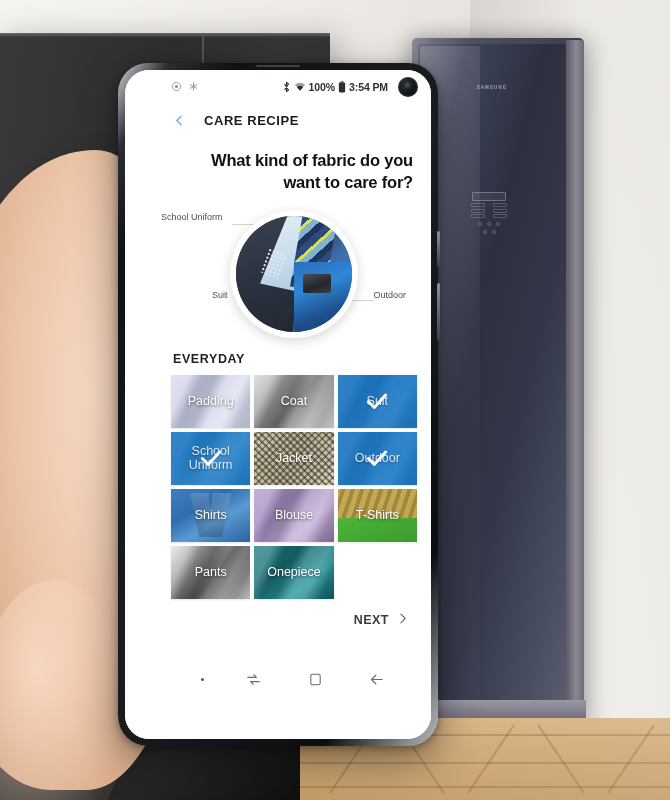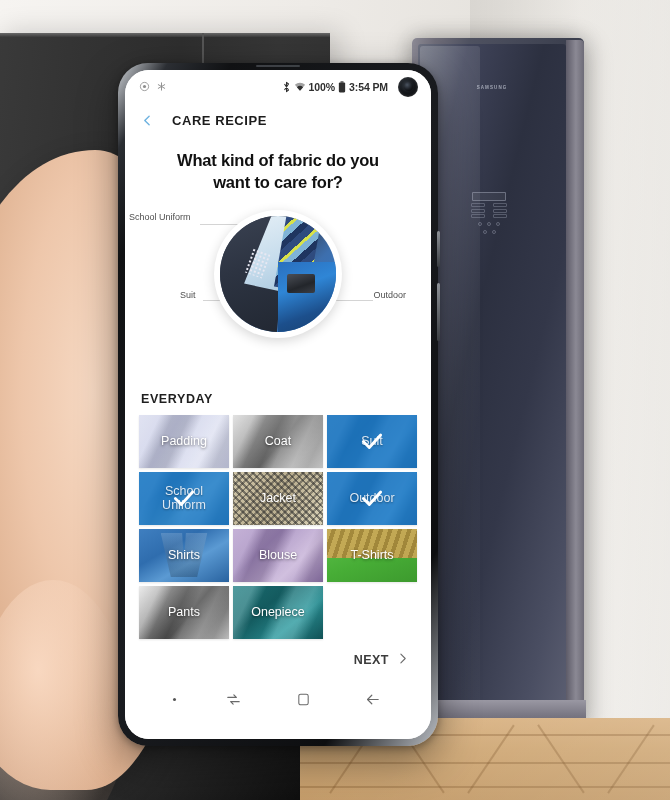--- a/index.html
+++ b/index.html
@@ -136,20 +136,21 @@
     box-shadow: 0 14px 40px rgba(0,0,0,.42), 0 2px 8px rgba(0,0,0,.35);
     padding:7px;
   }
   .phone-screen{
     position:relative; width:100%; height:100%; border-radius:24px;
     background:#ffffff; overflow:hidden;
   }
   .screen-inner{
     position:absolute; inset:0; display:flex; flex-direction:column;
     background:#ffffff;
+    padding-left:32px;
   }
 
   
   .statusbar{
     height:33px; flex:0 0 33px; display:flex; align-items:center;
     padding:0 13px 0 14px; font-size:10.5px; color:#3d3d3d; font-weight:bold;
   }
   .sb-left{ display:flex; align-items:center; gap:6px; opacity:.62; }
   .sb-spacer{ flex:1; }
   .sb-right{ display:flex; align-items:center; gap:3px; }
@@ -165,21 +166,21 @@
     width:9px; height:9px; border-radius:50%;
     background: radial-gradient(circle at 35% 32%, #4a5360 0%, #1a1d22 55%, #000 100%);
   }
 
   
   .appbar{ flex:0 0 34px; display:flex; align-items:center; gap:18px; padding:0 16px; }
   .back-chevron{ width:13px; height:13px; display:block; }
   .appbar-title{ font-size:13px; font-weight:bold; color:#1c1c1c; letter-spacing:.55px; }
 
   
-  .headline-wrap{ flex:0 0 auto; text-align:center; padding:13px 18px 0; }
+  .headline-wrap{ flex:0 0 auto; text-align:right; padding:13px 18px 0; }
   .headline{ font-size:16.5px; font-weight:bold; color:#111; line-height:1.32; letter-spacing:-.2px; }
   .subhead{ font-size:11px; color:#8a8a8a; margin-top:7px; }
 
   
   .dial-area{ flex:0 0 auto; position:relative; height:142px; margin-top:10px; }
   .dial-circle{
     position:absolute; left:50%; top:6px; transform:translateX(-50%);
     width:128px; height:128px; border-radius:50%;
     background:#fff; padding:6px;
     box-shadow: 0 3px 12px rgba(0,0,0,.16);
@@ -224,21 +225,21 @@
   .lbl-suit{ left:55px; top:86px; }
   .lbl-outdoor{ right:25px; top:86px; }
   .dial-line{ position:absolute; height:1px; background:rgba(120,120,120,.32); }
   .ln-school{ left:75px; top:20px; width:72px; }
   .ln-suit{ left:78px; top:96px; width:52px; }
   .ln-outdoor{ right:58px; top:96px; width:50px; }
 
   
   .section-title{
     flex:0 0 auto; font-size:12.5px; font-weight:bold; color:#1f1f1f;
-    letter-spacing:.6px; padding:6px 16px 9px;margin-top:40px;
+    letter-spacing:.6px; padding:6px 16px 9px;
   }
 
   
   .grid{
     flex:0 0 auto; display:grid; grid-template-columns:repeat(3,1fr);
     gap:4px; padding:0 14px;
   }
   .tile{
     position:relative; height:53px; overflow:hidden;
     display:flex; align-items:center; justify-content:center;

